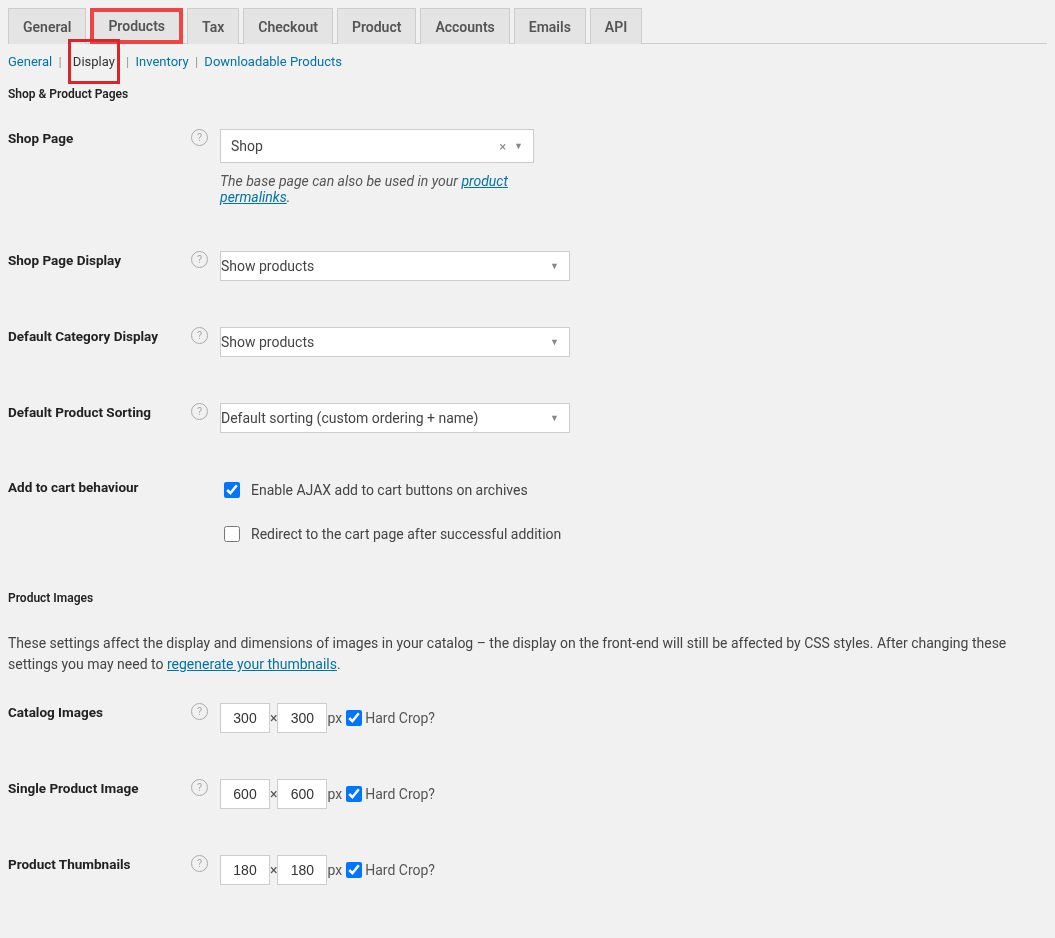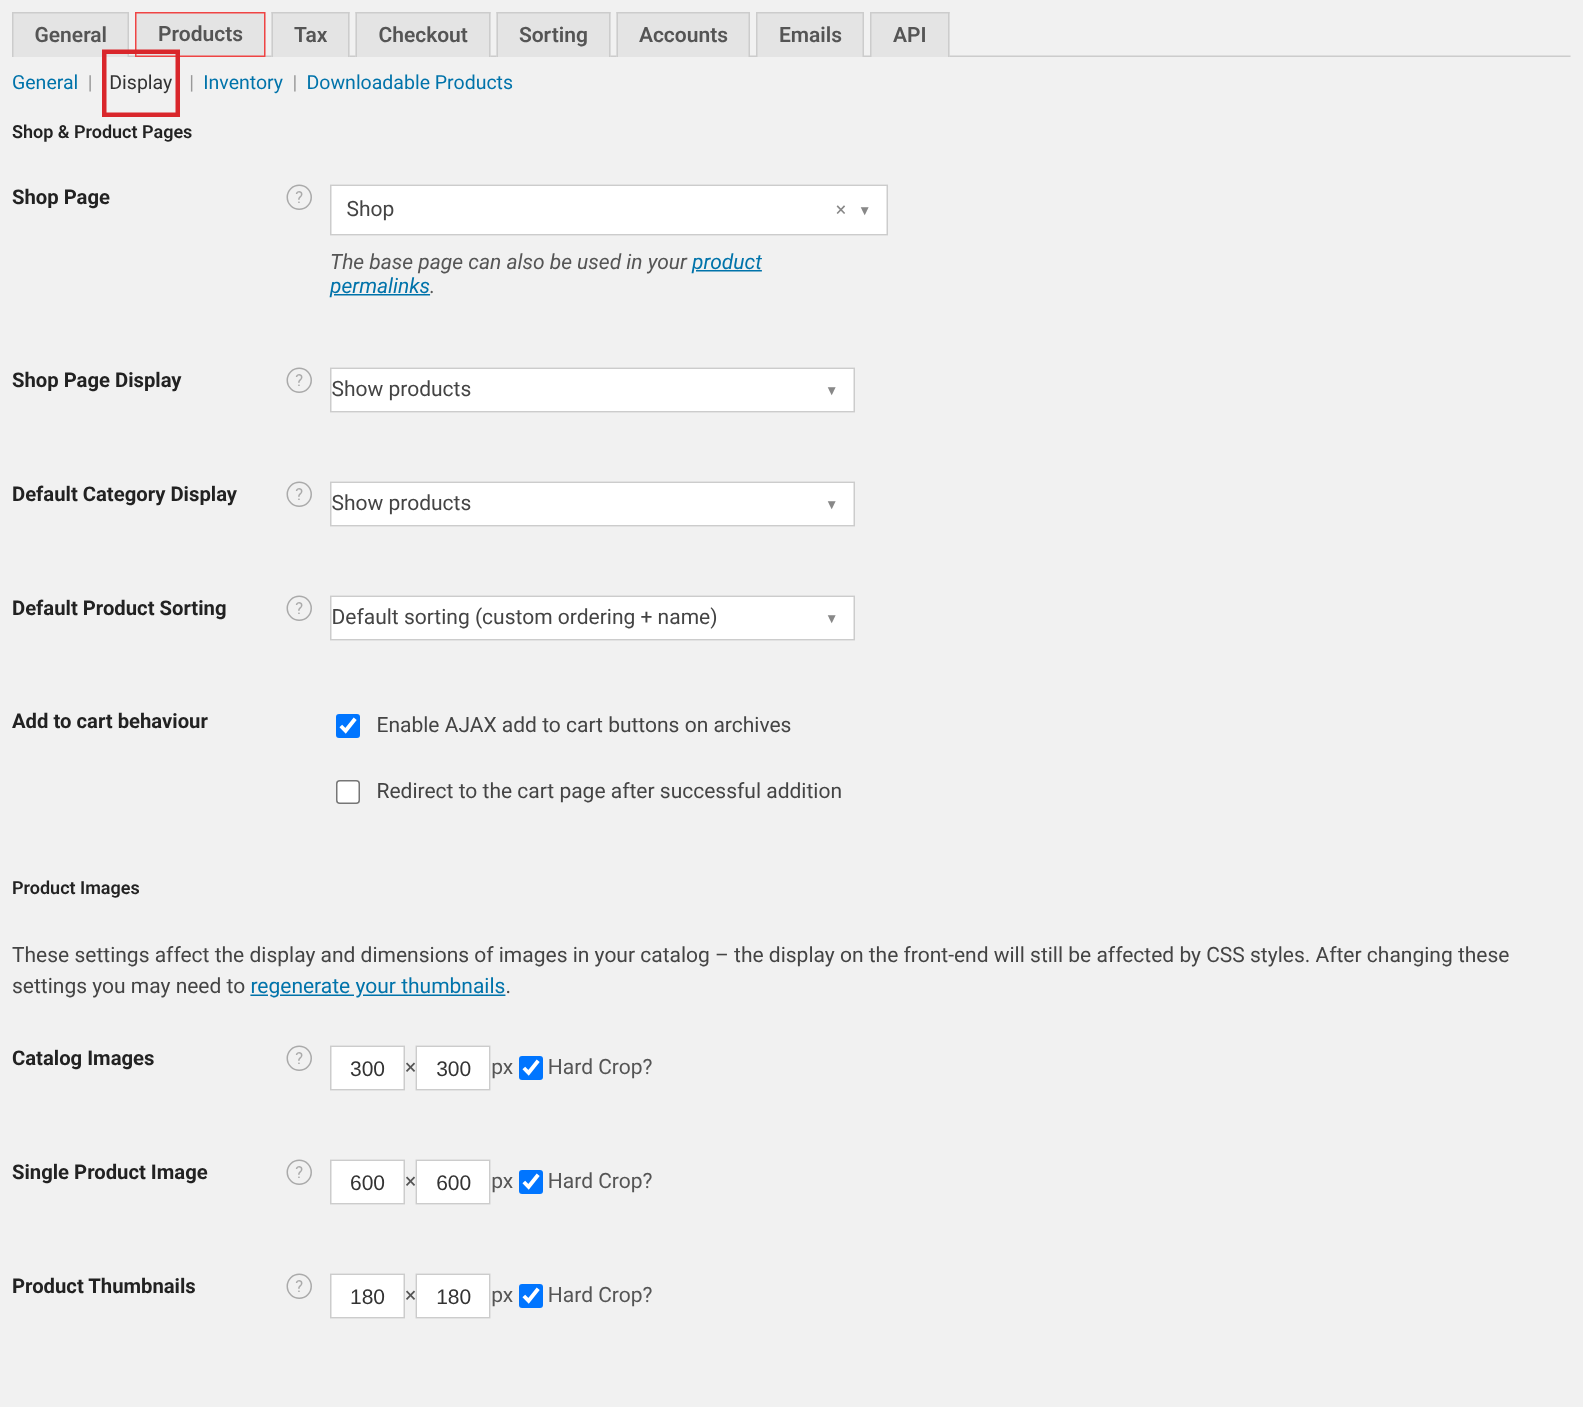--- a/index.html
+++ b/index.html
@@ -25,21 +25,21 @@
     padding: 6px 14px;
     color: #555;
     font-size: 14px;
     font-weight: 600;
     cursor: pointer;
     margin-bottom: -1px;
     display: flex;
     align-items: center;
   }
   .nav-tab.highlight {
-    border: 1px solid #ef4444;
+    border: 4px solid #ef4444;
   }
   .sub-nav {
     margin: 0 0 18px 0;
     color: #666;
     font-size: 13px;
   }
   .sub-nav a {
     color: #0073aa;
     text-decoration: none;
     cursor: pointer;
@@ -90,21 +90,21 @@
   .field-col { width: 360px; }
   .field-col-wide { flex: 1; }
   .select2-like {
     height: 30px;
     background: #fff;
     border: 1px solid #ccc;
     display: flex;
     align-items: center;
     padding: 16px 10px;
     position: relative;
-    width: 372px;
+    width: 314px;
     font-size: 14px;
     color: #444;
   }
   .select2-like .clear { margin-left: auto; margin-right: 8px; color: #888; cursor: pointer; font-size: 13px;}
   .select2-like .arrow { color: #888; font-size: 9px; }
   .select-plain {
     height: 30px;
     background: #fff;
     border: 1px solid #ccc;
     display: flex;
@@ -155,21 +155,21 @@
   }
 </style>
 </head>
 <body>
 
 <div class="nav-tabs">
   <div class="nav-tab">General</div>
   <div class="nav-tab highlight">Products</div>
   <div class="nav-tab">Tax</div>
   <div class="nav-tab">Checkout</div>
-  <div class="nav-tab">Sorting</div>
+  <div class="nav-tab">Product</div>
   <div class="nav-tab">Accounts</div>
   <div class="nav-tab">Emails</div>
   <div class="nav-tab">API</div>
 </div>
 
 <div class="sub-nav">
   <a>General</a>
   <span class="sep"> | </span>
   <a class="highlight">Display</a>
   <span class="sep"> | </span>

